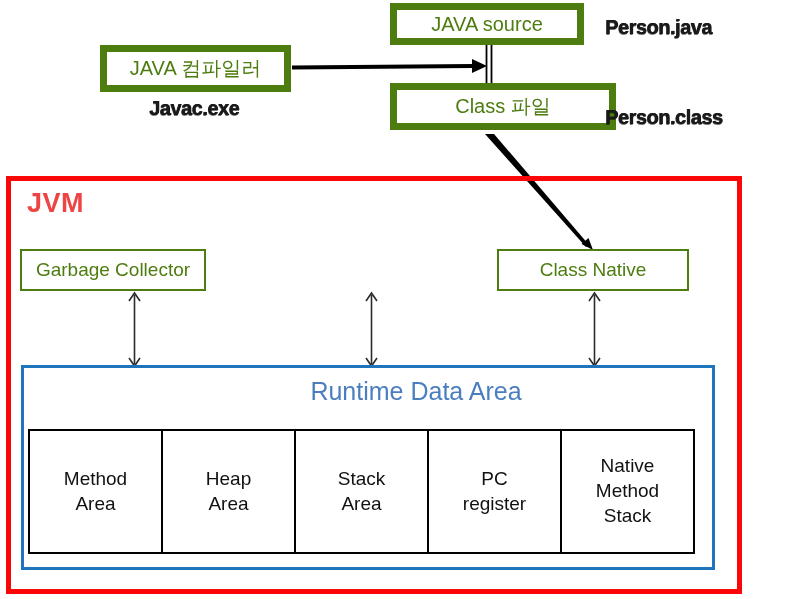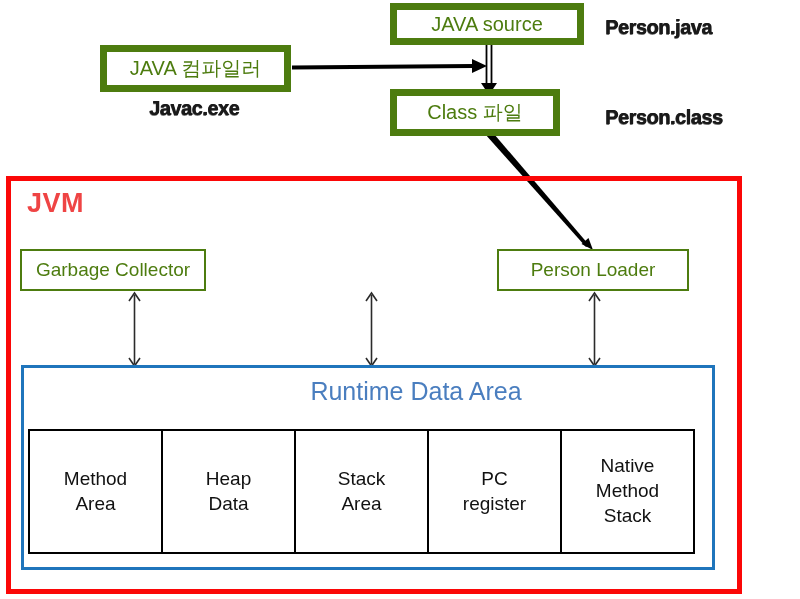--- a/index.html
+++ b/index.html
@@ -103,47 +103,47 @@
   </div>
 
   <div class="sidelabel" style="left:605px;top:16px;font-size:20px;">Person.java</div>
 
   <div class="box" style="left:100px;top:45px;width:191px;height:47px;">
     <span>JAVA 컴파일러</span>
   </div>
 
   <div class="sidelabel" style="left:149px;top:97px;">Javac.exe</div>
 
-  <div class="box" style="left:390px;top:89px;width:170px;height:47px;">
+  <div class="box" style="left:390px;top:83px;width:226px;height:47px;">
     <span>Class 파일</span>
   </div>
 
   <div class="sidelabel" style="left:605px;top:106px;">Person.class</div>
 
   <div id="jvm-box"></div>
   <div id="jvm-title">JVM</div>
 
   <div class="box thin" style="left:20px;top:249px;width:186px;height:42px;">
     <span>Garbage Collector</span>
   </div>
   <div class="box thin" style="left:497px;top:249px;width:192px;height:42px;">
-    <span>Person Loader</span>
+    <span>Class Native</span>
   </div>
 
   <div id="runtime-box"></div>
   <div id="runtime-title">Runtime Data Area</div>
 
   <div id="runtime-table">
     <div class="cell">
       <span class="cell-label">Method
 Area</span>
     </div>
     <div class="cell">
       <span class="cell-label">Heap
-Data</span>
+Area</span>
     </div>
     <div class="cell">
       <span class="cell-label">Stack
 Area</span>
     </div>
     <div class="cell">
       <span class="cell-label">PC
 register</span>
     </div>
     <div class="cell">

